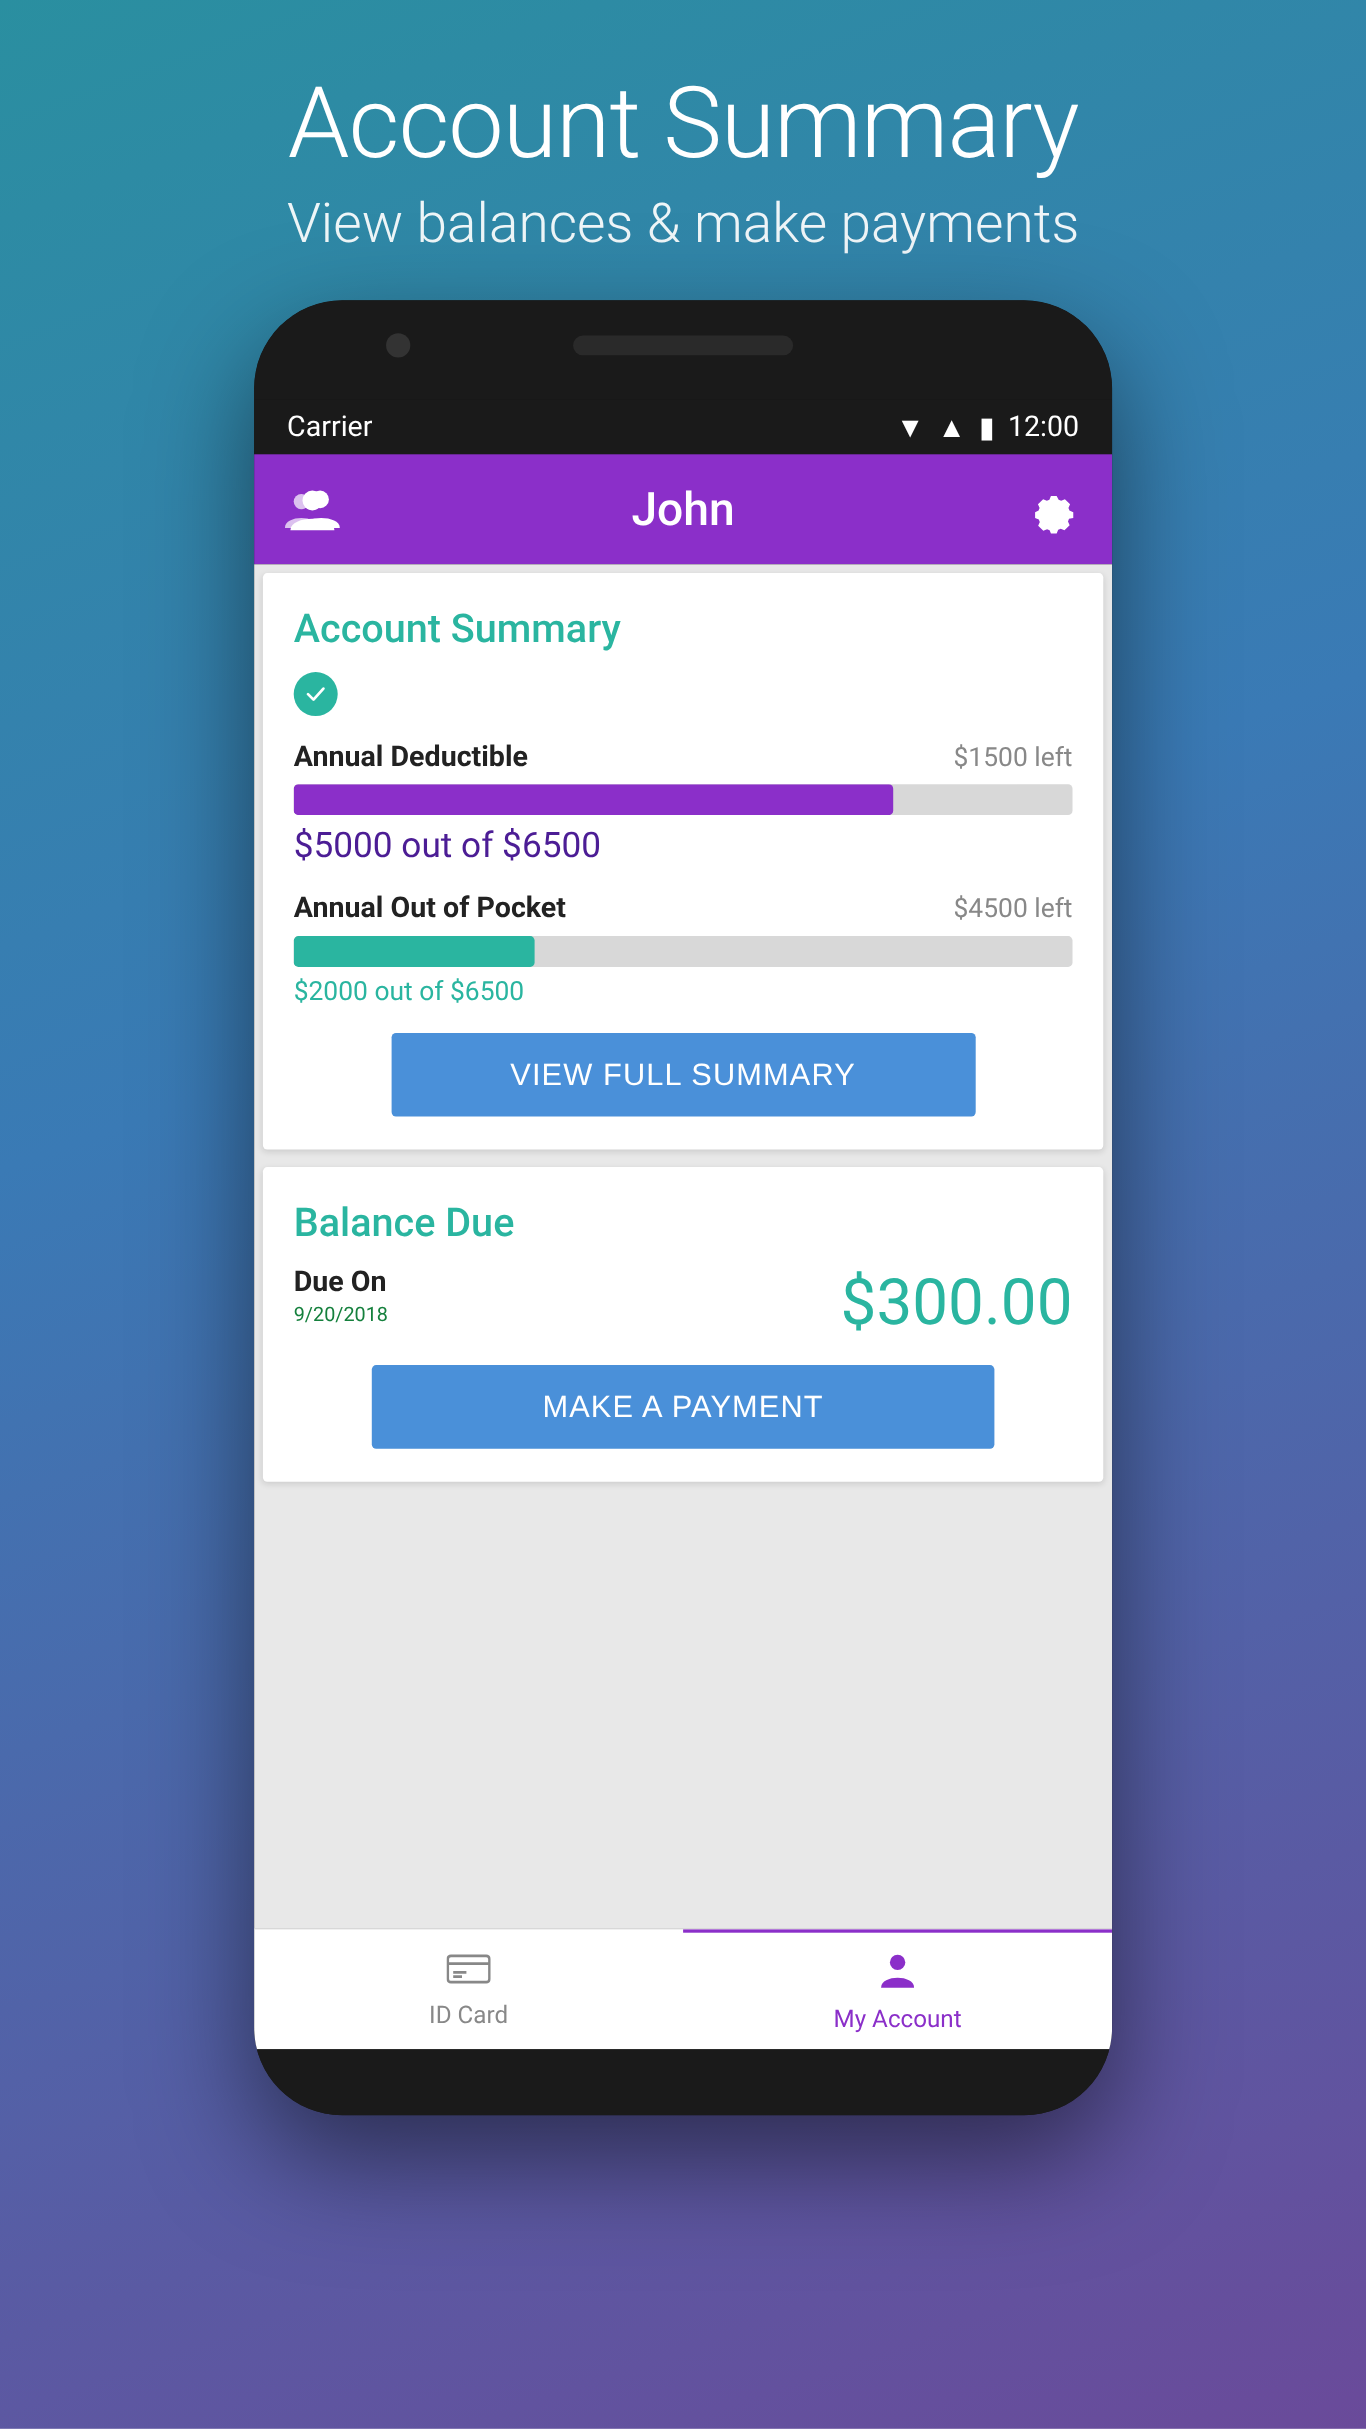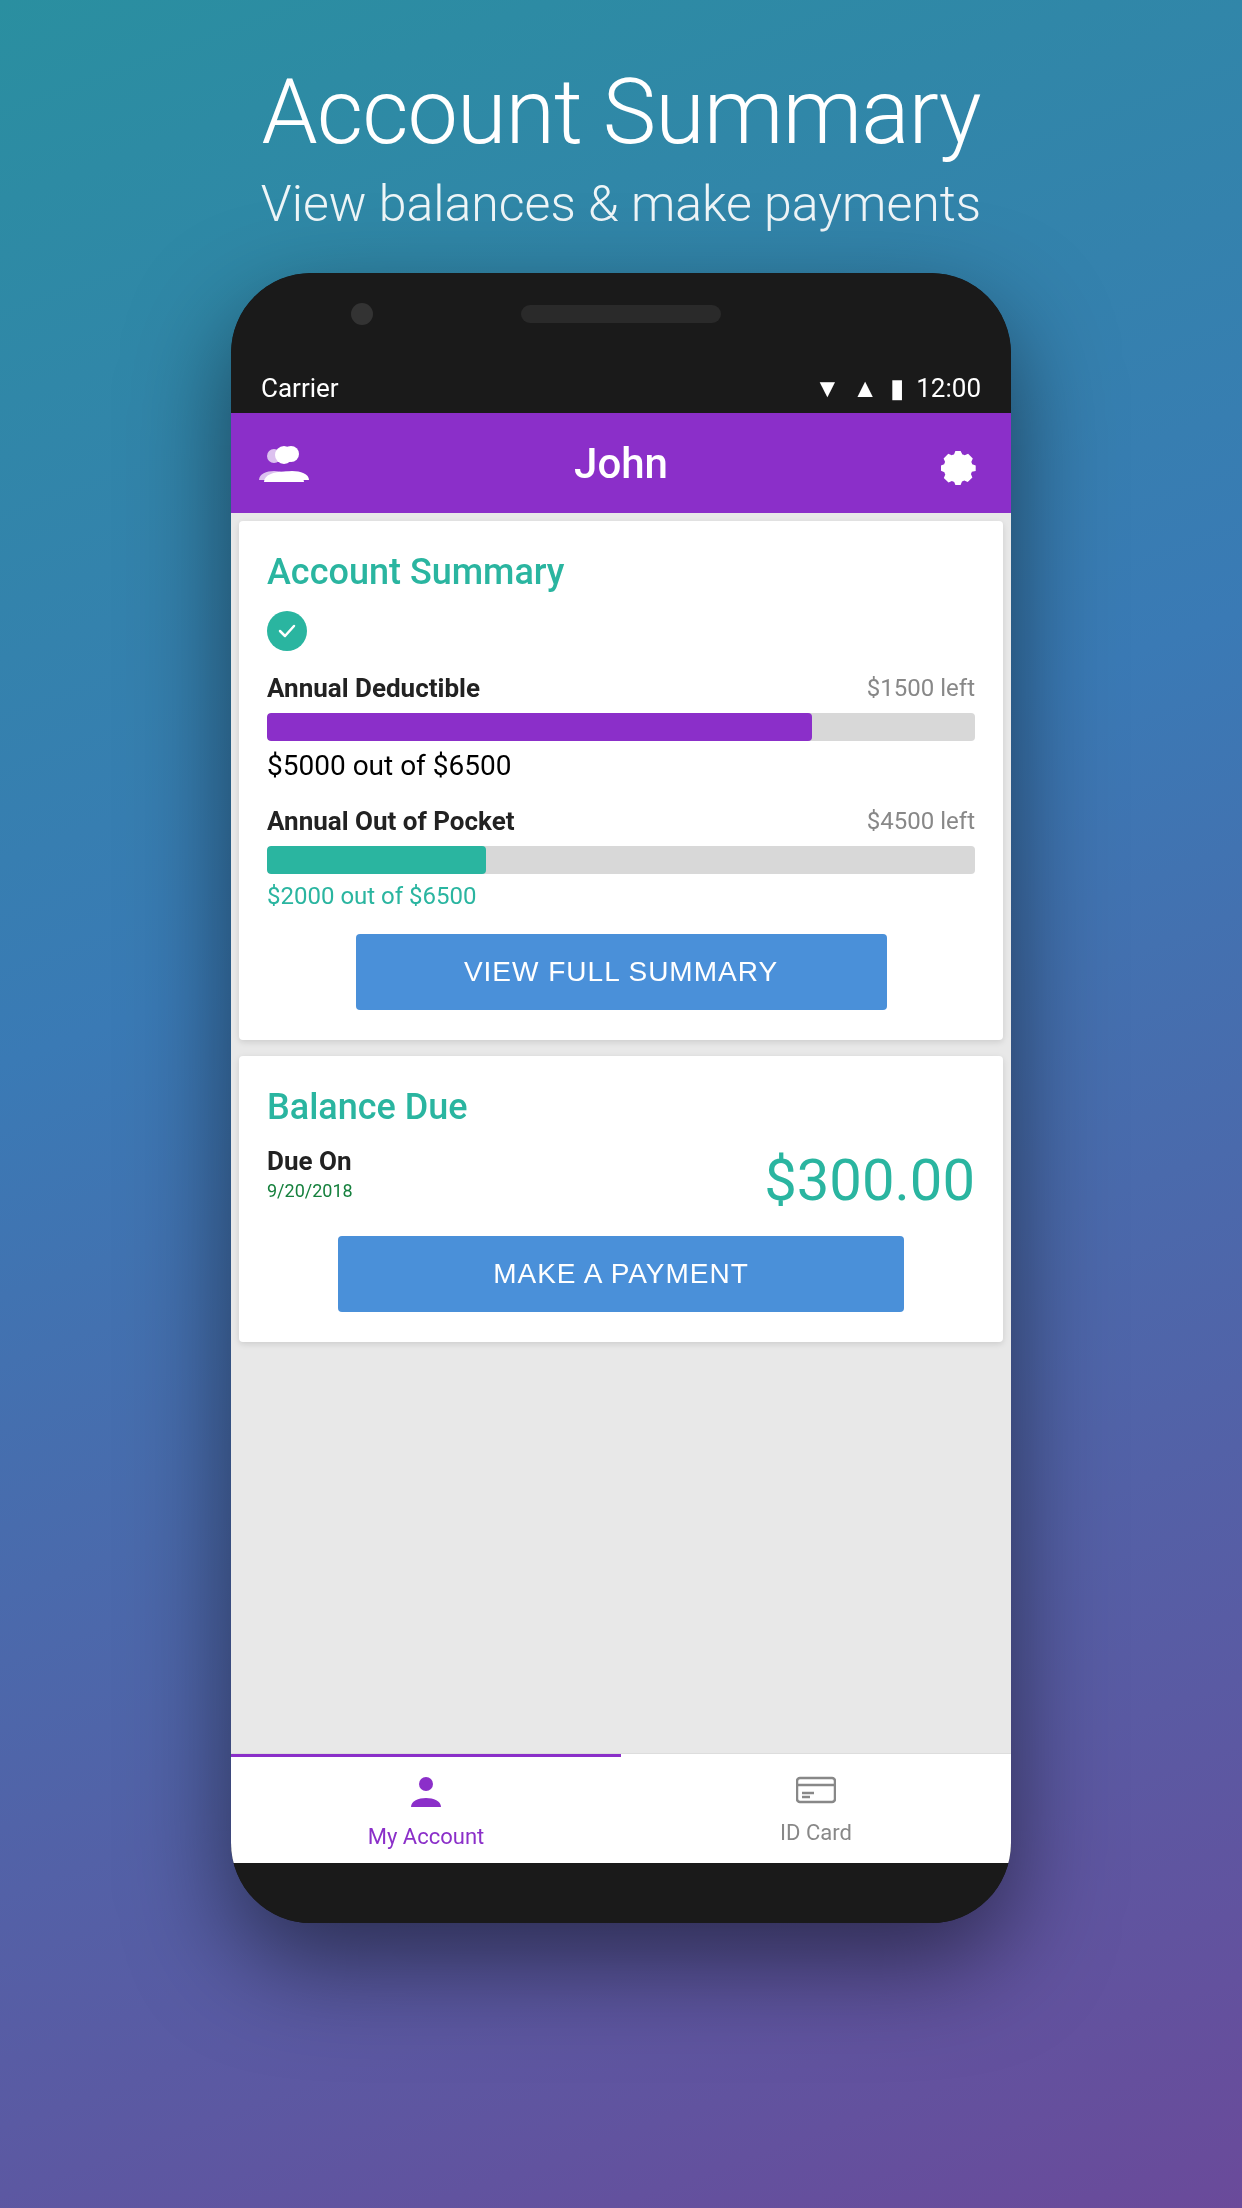--- a/index.html
+++ b/index.html
@@ -237,22 +237,22 @@
       border-radius: 4px;
     }
 
     .progress-bar-fill-teal {
       height: 100%;
       background: #2ab5a0;
       border-radius: 4px;
     }
 
     .progress-amount {
-      font-size: 28px;
-      color: #000000;
+      font-size: 32px;
+      color: #4c1d95;
     }
 
     .progress-amount-teal {
       font-size: 24px;
       color: #2ab5a0;
     }
 
     
     .btn-summary {
       background: #4a90d9;
@@ -461,37 +461,37 @@
         </div>
         <span class="due-amount">$300.00</span>
       </div>
 
       <button class="btn-payment">MAKE A PAYMENT</button>
     </div>
 
   </div>
 
   <div class="bottom-nav">
-    <div class="nav-item active">
-      <div class="nav-icon">
-        <svg width="38" height="38" viewBox="0 0 38 38" fill="#8b2fc9">
-          <circle cx="19" cy="13" r="7"></circle>
-          <path d="M4 36 C4 24 34 24 34 36" fill="#8b2fc9"></path>
-        </svg>
-      </div>
-      <span class="nav-label">My Account</span>
-    </div>
-
     <div class="nav-item">
       <div class="nav-icon">
         <svg width="40" height="30" viewBox="0 0 40 30" fill="none" stroke="#888" stroke-width="2.5">
           <rect x="1" y="3" width="38" height="24" rx="3"></rect>
           <line x1="1" y1="10" x2="39" y2="10"></line>
           <line x1="6" y1="18" x2="18" y2="18"></line>
           <line x1="6" y1="22" x2="14" y2="22"></line>
         </svg>
       </div>
       <span class="nav-label">ID Card</span>
     </div>
+
+    <div class="nav-item active">
+      <div class="nav-icon">
+        <svg width="38" height="38" viewBox="0 0 38 38" fill="#8b2fc9">
+          <circle cx="19" cy="13" r="7"></circle>
+          <path d="M4 36 C4 24 34 24 34 36" fill="#8b2fc9"></path>
+        </svg>
+      </div>
+      <span class="nav-label">My Account</span>
+    </div>
   </div>
 
   <div class="phone-bottom-area"></div>
 </div>
 
 </body></html>

